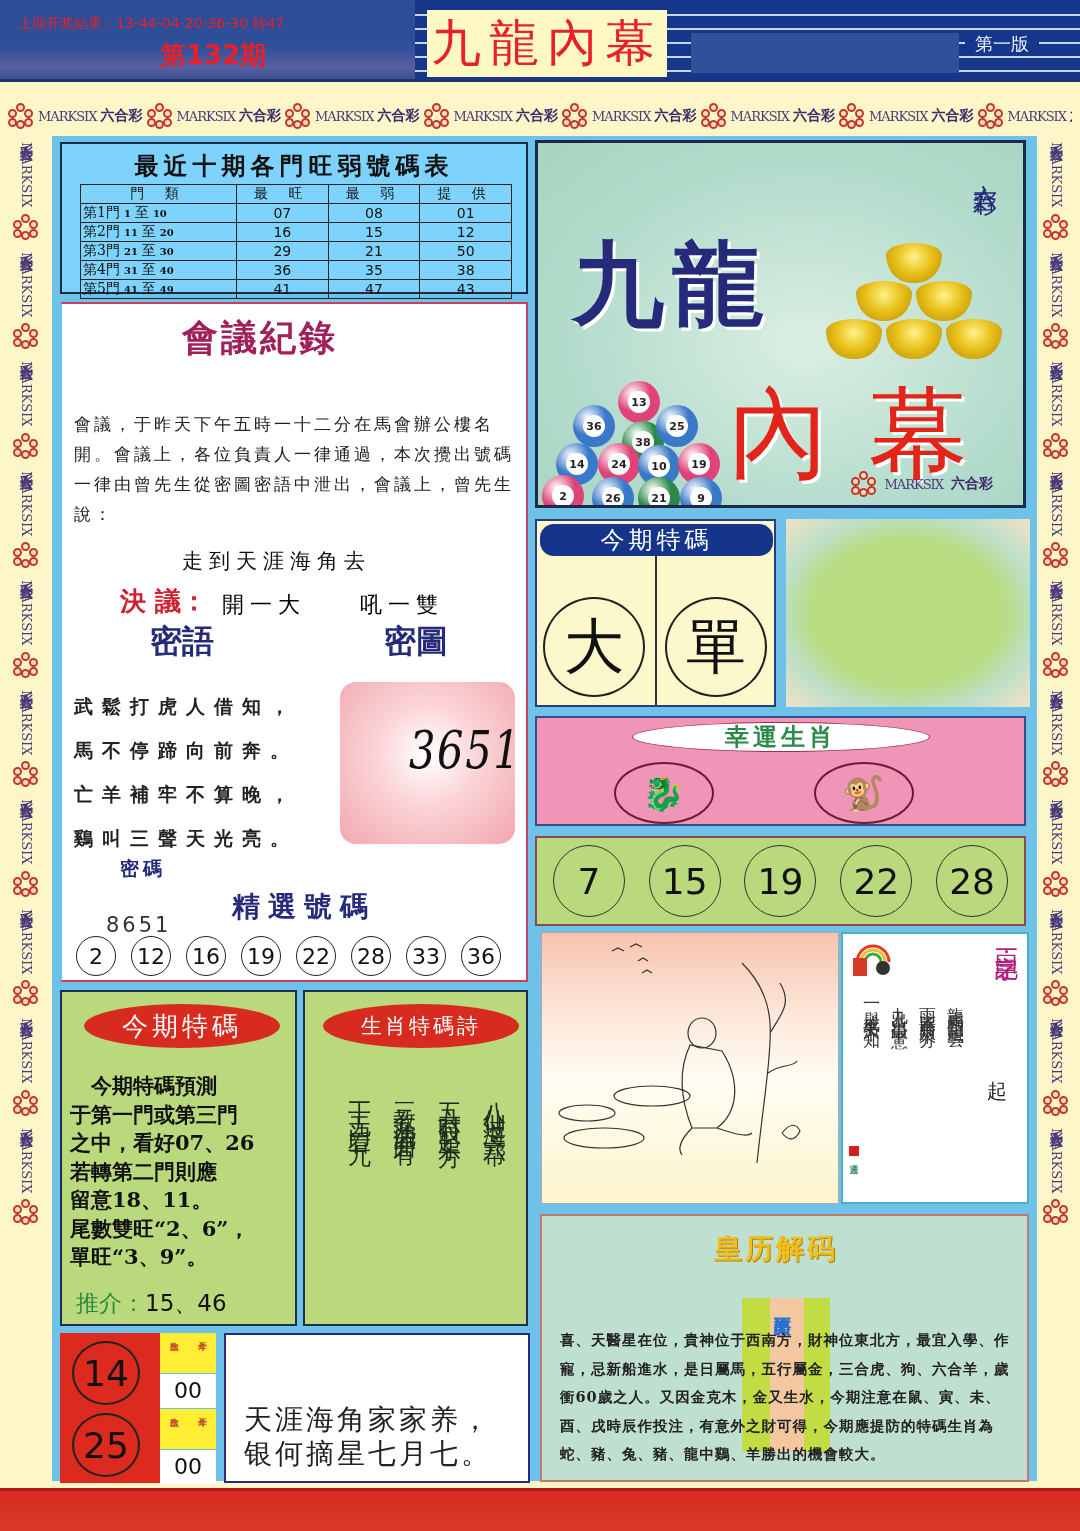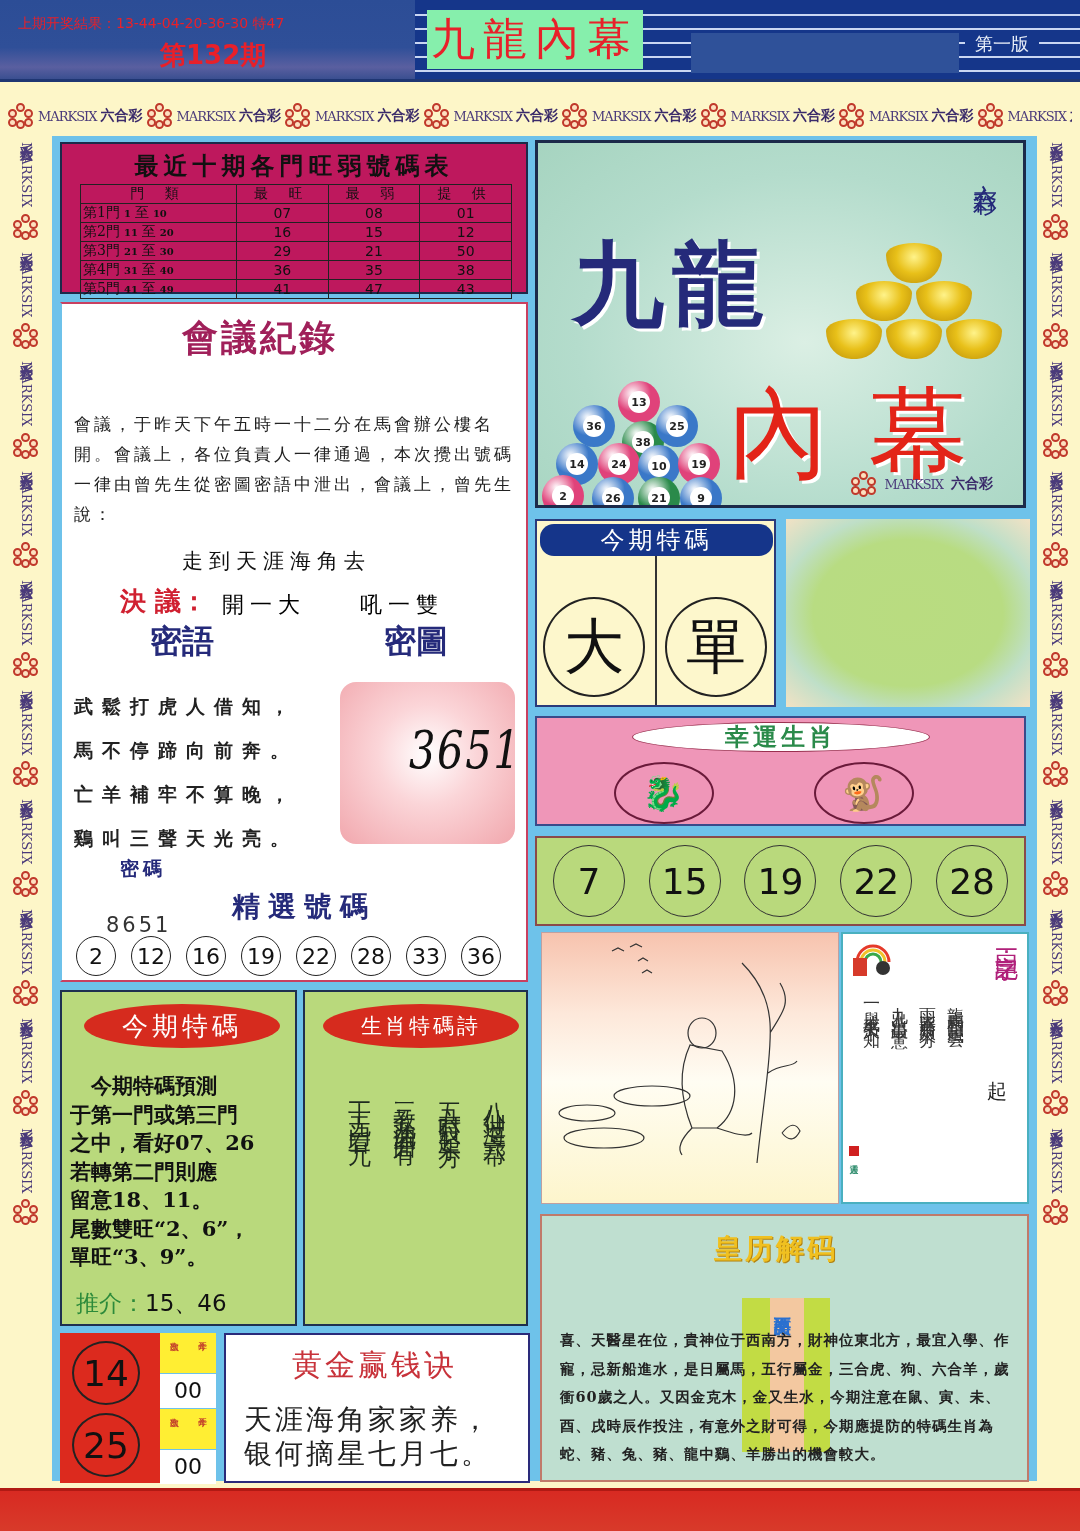--- a/index.html
+++ b/index.html
@@ -5,38 +5,38 @@
   * { box-sizing: border-box; margin: 0; padding: 0; }
   body { width: 1080px; height: 1531px; position: relative; overflow: hidden; background: #fdf6c8; font-family: "DejaVu Sans", sans-serif; }
   .abs { position: absolute; }
 
   
   .hdr-left { left: 0; top: 0; width: 415px; height: 82px; background: linear-gradient(180deg,#2c4d96 0%,#2f4f98 60%,#5a5fa0 85%,#3a4f90 100%); border-bottom: 3px solid #1f3673; }
   .hdr-left .res { position: absolute; left: 18px; top: 15px; color: #e8202a; font-size: 14px; letter-spacing: 0px; white-space: nowrap; text-align: right; }
   .hdr-left .issue { position: absolute; left: 160px; top: 38px; color: #e8202a; font-size: 26px; font-weight: bold; }
   .hdr-right { left: 415px; top: 0; width: 665px; height: 82px; background: #15368a; border-bottom: 3px solid #1f3673; overflow: hidden; }
   .hdr-right .line { position: absolute; left: 0; right: 0; height: 2px; background: #c9d6f2; }
-  .hdr-right .title { position: absolute; left: 12px; top: 10px; color: #e8202a; font-size: 44px; font-family: "DejaVu Serif", serif; letter-spacing: 8px; background: #86efac; padding: 0 4px; }
+  .hdr-right .title { position: absolute; left: 12px; top: 10px; color: #e8202a; font-size: 50px; font-family: "DejaVu Serif", serif; letter-spacing: 8px; background: #fef9c3; padding: 0 4px; }
   .hdr-right .panel { position: absolute; left: 276px; top: 33px; width: 268px; height: 40px; background: #2f5199; }
   .hdr-right .edition { position: absolute; left: 550px; top: 32px; padding: 0 10px; background: #15368a; color: #e8eef8; font-family: "DejaVu Serif", serif; font-size: 18px; }
 
   
   .band-top { left: 8px; top: 96px; width: 1064px; height: 40px; display: flex; align-items: center; gap: 4px; overflow: hidden; white-space: nowrap; }
   .flower { display: inline-block; width: 26px; height: 26px; position: relative; flex: 0 0 26px; }
   .flower i { position: absolute; width: 9px; height: 9px; border: 2px solid #c0392b; border-radius: 50%; background: #fde0c0; }
   .mk { color: #4a3a7a; font-family: "DejaVu Serif", serif; font-size: 13px; letter-spacing: -1px; }
   .lhc { color: #3a2a6a; font-weight: bold; font-size: 14px; }
   .band-side { top: 136px; width: 40px; height: 1345px; overflow: hidden; display: flex; flex-direction: column; align-items: center; gap: 6px; }
   .band-side .vtxt { writing-mode: vertical-rl; color: #4a3a7a; font-family: "DejaVu Serif", serif; font-size: 13px; white-space: nowrap; }
 
   .frame { left: 52px; top: 136px; width: 985px; height: 1345px; background: #6ec2ea; }
   .box { position: absolute; }
 
   
-  .tbl-box { left: 60px; top: 142px; width: 468px; height: 152px; background: #be185d; border: 2px solid #1c2a4a; }
+  .tbl-box { left: 60px; top: 142px; width: 468px; height: 152px; background: #7dd3fc; border: 2px solid #1c2a4a; }
   .tbl-title { text-align: center; font-size: 24px; font-weight: bold; letter-spacing: 5px; margin-top: 6px; color: #111; }
   table.rank { border-collapse: collapse; margin: 2px 0 0 18px; width: 432px; font-size: 14px; }
   table.rank td, table.rank th { border: 1.5px solid #222; height: 14px; text-align: center; font-weight: normal; color: #111; padding: 0; }
   table.rank th { letter-spacing: 8px; }
   table.rank td.door { text-align: left; padding-left: 2px; font-family: "DejaVu Serif", serif; font-size: 14px; white-space: nowrap; }
   table.rank td.door small { font-size: 10px; font-weight: bold; margin: 0 4px; }
 
   
   .meet { left: 60px; top: 302px; width: 468px; height: 680px; background: #fff; border: 2px solid #c94060; border-left: 2px solid #6ec2ea; }
   .meet h2 { position: absolute; left: 120px; top: 10px; font-size: 36px; color: #a0205a; font-family: "DejaVu Serif", serif; letter-spacing: 3px; }
@@ -542,21 +542,20 @@
     <span>今年开</span>
   </div>
 <div class="bl-val" style="top:1374px">00</div>
 <div class="bl-tag" style="top:1409px">
     <span>出次数</span>
     <span>今年开</span>
   </div>
 <div class="bl-val" style="top:1450px">00</div>
 
 <div class="box gold">
-  <h3>黄金赢钱诀</h3>
   <div class="l" style="top:66px">天涯海角家家养，</div>
   <div class="l" style="top:100px">银何摘星七月七。</div>
 </div>
 
 <div class="box hero">
   <div class="vlhc">六合彩</div>
   <div class="t1">九龍</div>
   <div class="t2">內幕</div>
   <div class="ingot" style="left:348px;top:100px"></div>
   <div class="ingot" style="left:318px;top:138px"></div>

